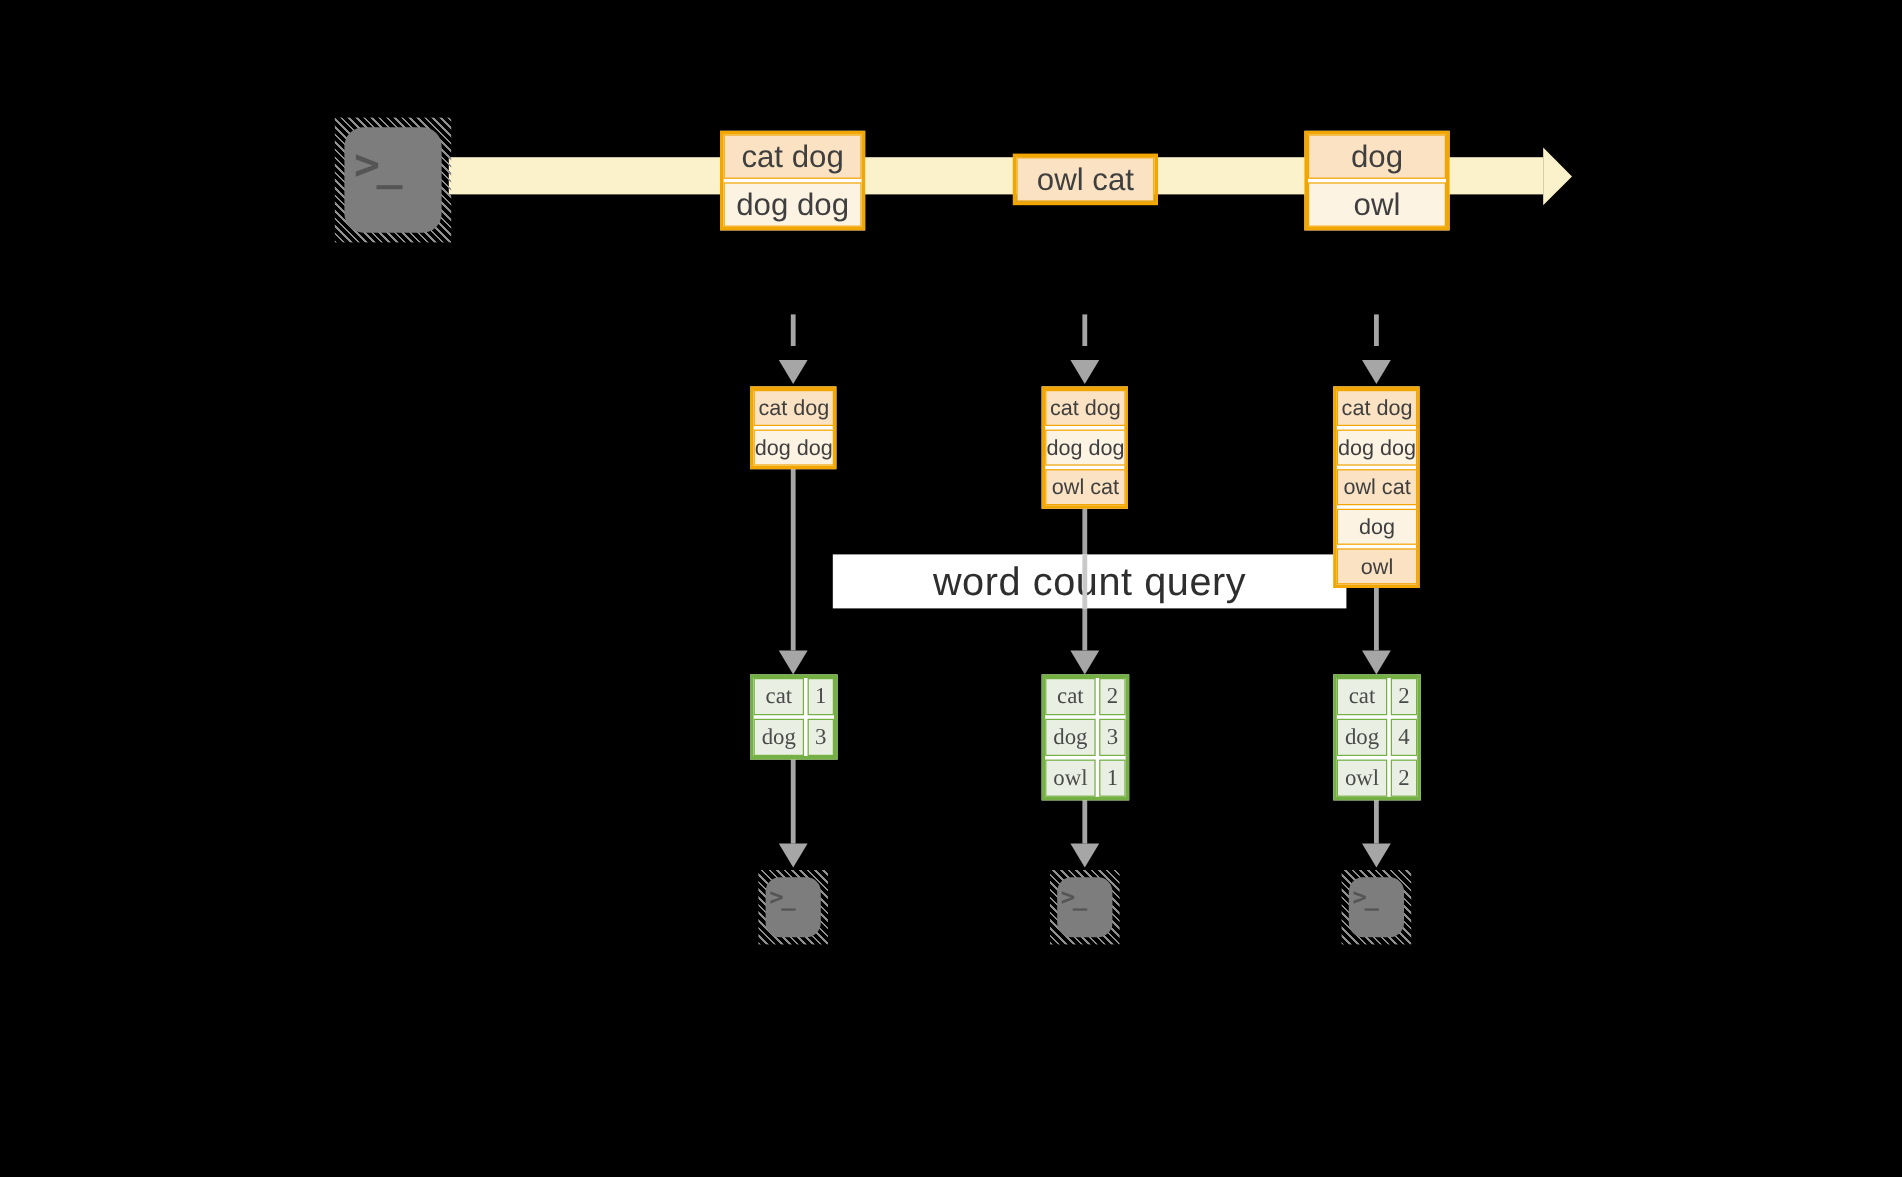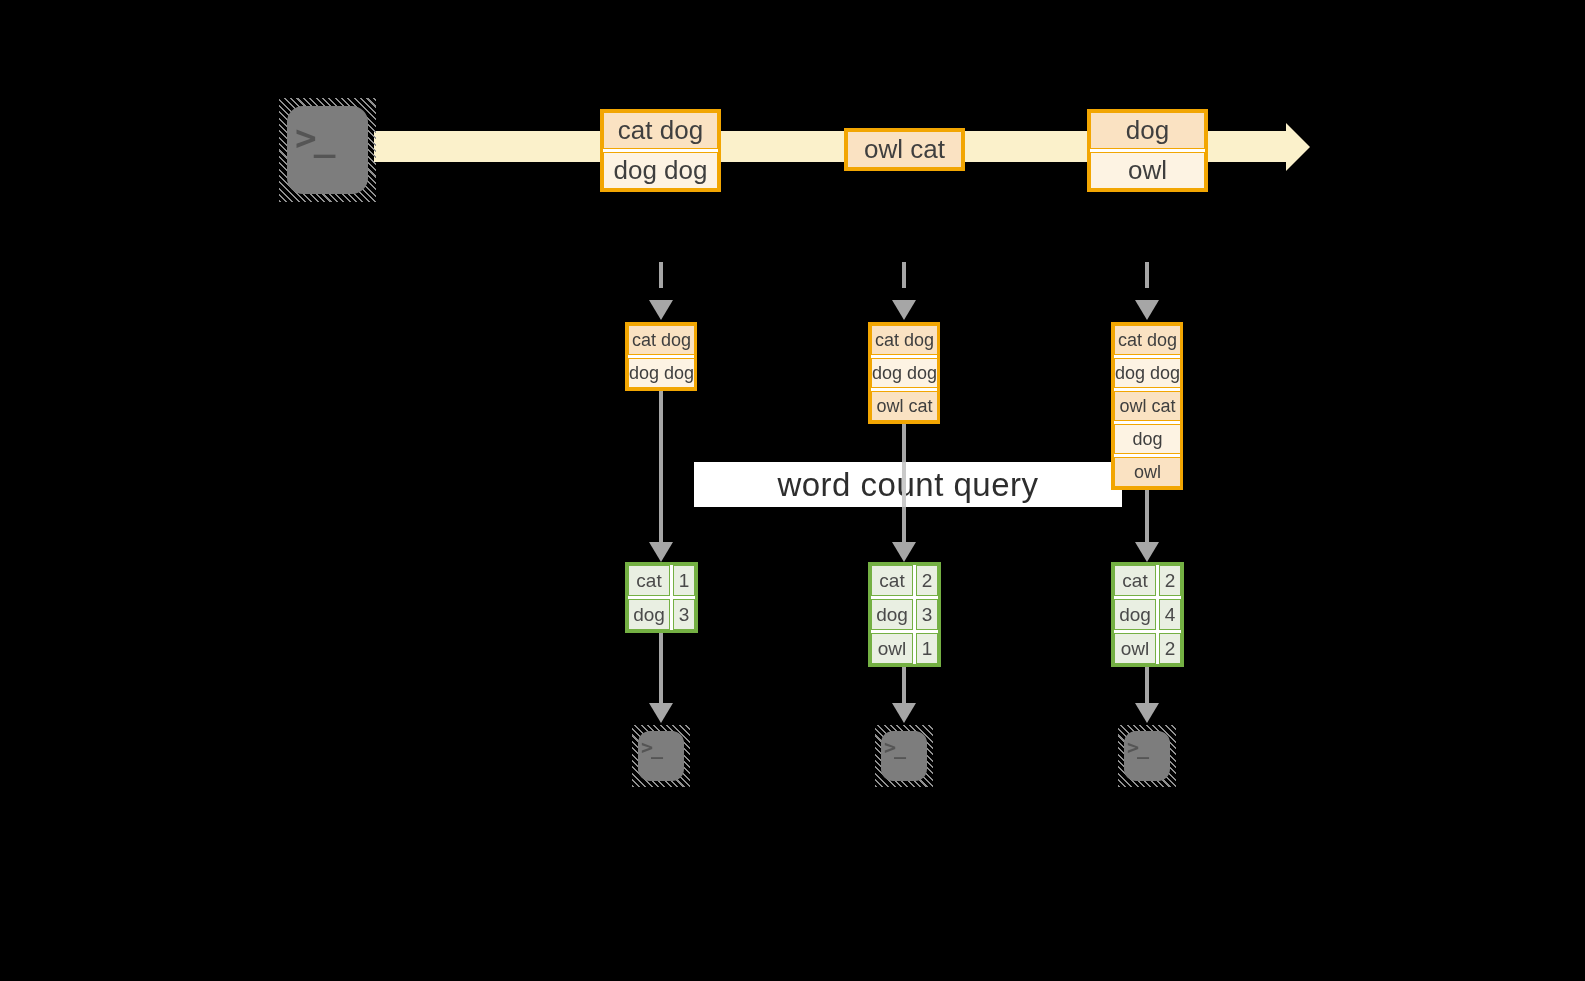--- a/index.html
+++ b/index.html
@@ -23,21 +23,21 @@
     display:flex;align-items:center;justify-content:center;white-space:nowrap;}
   .obox .cell:nth-child(odd){background:var(--peach);}
   .evbox{width:115px;}
   .evbox .cell{height:35px;font-size:26px;}
   .stack{width:66px;z-index:6;}
   .stack .cell{height:28px;font-size:18px;}
   
   .gtable{position:absolute;border:3px solid var(--green);background:#fff;display:grid;
     grid-template-columns:42px 22px;gap:3px;z-index:4;}
   .gtable .cell{border:1px solid var(--green);background:var(--greenfill);height:29px;
-    display:flex;align-items:center;justify-content:center;font-size:19px;color:#4a4a4a;}
+    display:flex;align-items:center;justify-content:center;font-size:19px;color:#4a4a4a;font-family:Liberation Serif, serif;}
   
   .vline{position:absolute;width:4px;background:var(--gray);z-index:2;}
   .vdash{position:absolute;width:4px;z-index:2;
     background:repeating-linear-gradient(to bottom,var(--gray) 0 26px,transparent 26px 40px);}
   .ahead{position:absolute;width:0;height:0;z-index:2;
     border-left:12px solid transparent;border-right:12px solid transparent;border-top:20px solid var(--gray);}
   .crossline{position:absolute;width:4px;background:var(--graylight);z-index:6;}
   
   .qband{position:absolute;left:694px;top:462px;width:428px;height:45px;background:#fff;z-index:5;
     display:flex;align-items:center;justify-content:center;}

